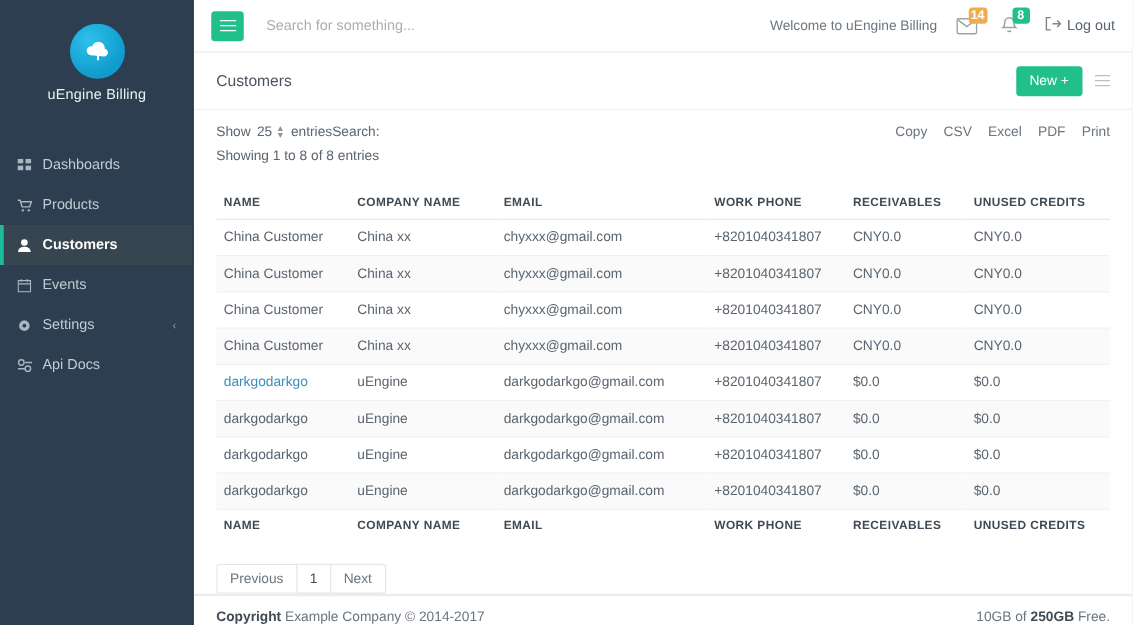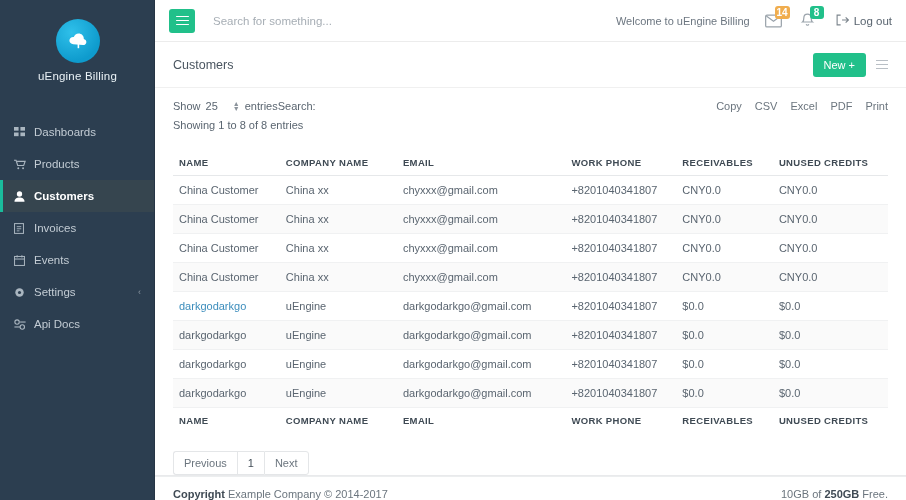--- a/index.html
+++ b/index.html
@@ -127,21 +127,21 @@
 
   .table-wrap { padding: 12px 18px 0 18px; flex:1; display:flex; flex-direction:column; }
 
   .dt-controls {
     display: flex; align-items: flex-start; justify-content: space-between;
     font-size: 11px; color: #5a6570;
   }
   .dt-left { display: flex; flex-direction: column; gap: 7px; }
   .dt-show { display: flex; align-items: center; gap: 5px; white-space: nowrap; }
   .dt-select {
-    display:inline-flex; align-items:center; gap:15px; cursor:pointer;
+    display:inline-flex; align-items:center; gap:3px; cursor:pointer;
   }
   .dt-select b { font-weight: normal; }
   .spin { display:inline-flex; flex-direction:column; line-height:5px; font-size:7px; color:#8c949c; }
   .dt-info { font-size: 11px; color: #5a6570; }
   .dt-buttons { display: flex; gap: 13px; font-size: 11px; color: #6b757e; }
   .dt-buttons span { cursor: pointer; }
 
   table.dt { width: 100%; border-collapse: collapse; margin-top: 19px; table-layout: fixed; }
   table.dt th {
     text-align: left; font-size: 9.5px; letter-spacing: .35px;
@@ -228,29 +228,20 @@
         <span class="nav-ico">
           <svg width="11" height="11" viewBox="0 0 12 12">
               <circle cx="6" cy="3.3" r="2.9" fill="currentColor"></circle>
               <path d="M0.5 11.6c0-3.1 2.5-4.6 5.5-4.6s5.5 1.5 5.5 4.6z" fill="currentColor"></path>
             </svg>
         </span>
         <span class="nav-label">Customers</span>
       </div>
 
 
-      <div class="nav-item">
-        <span class="nav-ico">
-          <svg width="10" height="11" viewBox="0 0 11 12">
-              <rect x="0.6" y="0.6" width="9.8" height="10.8" stroke="currentColor" stroke-width="1.1" fill="none"></rect>
-              <path d="M3 4h5M3 6.3h5M3 8.6h3" stroke="currentColor" stroke-width="1"></path>
-            </svg>
-        </span>
-        <span class="nav-label">Invoices</span>
-      </div>
 
       <div class="nav-item">
         <span class="nav-ico">
           <svg width="11" height="11" viewBox="0 0 12 12">
               <rect x="0.6" y="1.6" width="10.8" height="9.8" stroke="currentColor" stroke-width="1.1" fill="none"></rect>
               <path d="M0.6 4.4h10.8" stroke="currentColor" stroke-width="1.1"></path>
               <path d="M3.4 0.4v2.2M8.6 0.4v2.2" stroke="currentColor" stroke-width="1.1"></path>
             </svg>
         </span>
         <span class="nav-label">Events</span>

